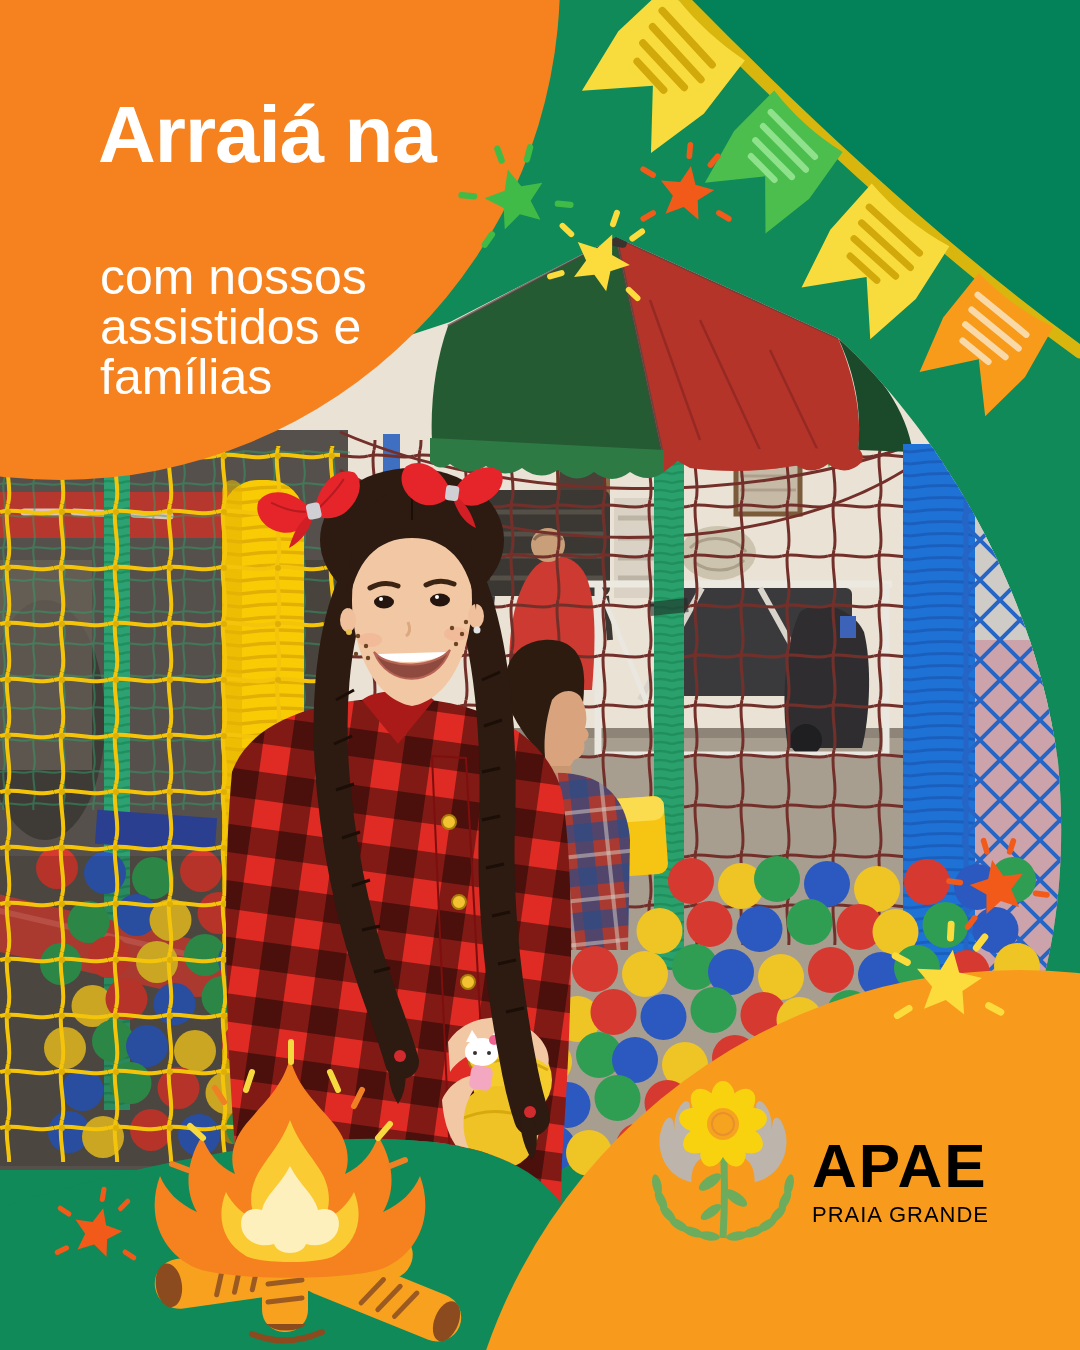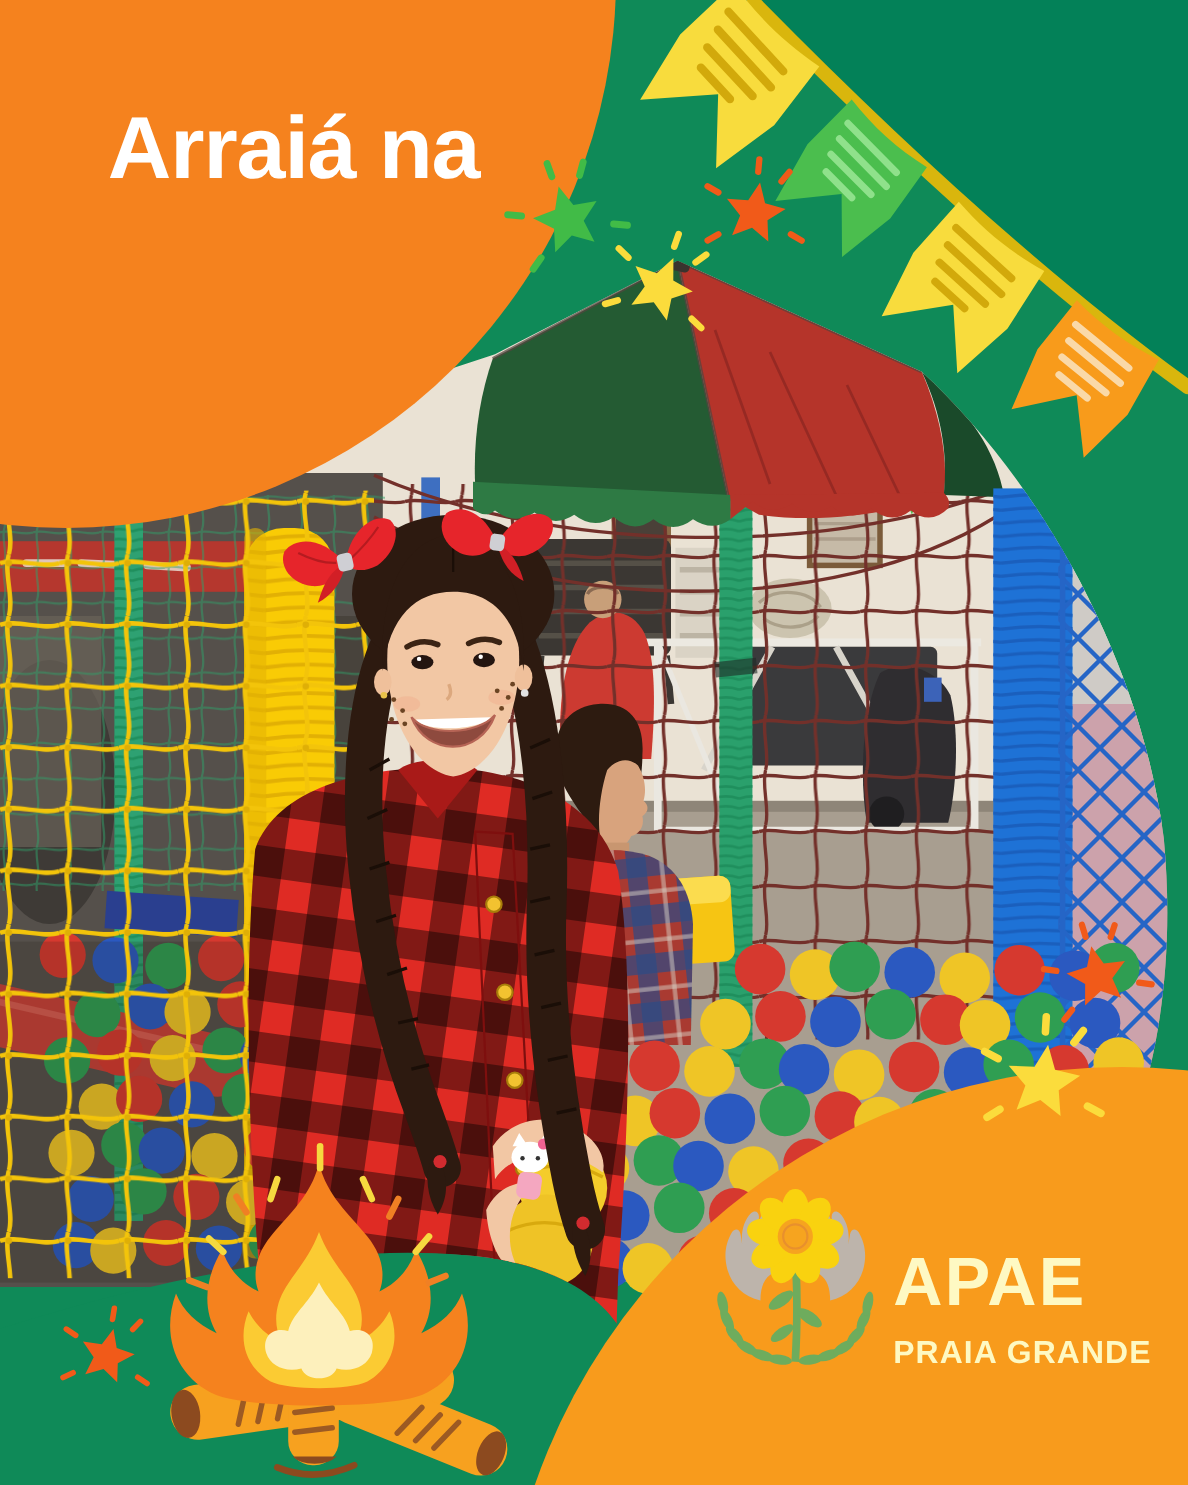--- a/index.html
+++ b/index.html
@@ -12,23 +12,23 @@
   .headline{
     position:absolute;left:98px;top:96px;color:#fff;font-weight:bold;
     font-size:80px;line-height:78px;letter-spacing:-1px;
   }
   .headline span{display:block;}
   .sub{
     position:absolute;left:100px;top:252px;color:#fff;font-weight:normal;
     font-size:50px;line-height:50px;letter-spacing:0px;
   }
   .sub span{display:block;}
-  .brand-text{position:absolute;left:812px;top:1134px;color:#fef9c3;}
+  .brand-text{position:absolute;left:812px;top:1134px;color:#000000;}
   .brand-name{font-size:62px;font-weight:bold;letter-spacing:2px;line-height:64px;}
-  .brand-loc{font-size:29px;font-weight:bold;letter-spacing:1px;margin-top:16px;}
+  .brand-loc{font-size:22px;font-weight:normal;letter-spacing:1px;margin-top:4px;}
 </style>
 </head>
 <body>
 
 <div class="canvas">
 
 <svg class="art" viewBox="0 0 1080 1350">
   <defs>
     <clipPath id="photoClip">
       <path d="M 0,470 L 450,322 L 616,237 L 838,338
@@ -520,19 +520,24 @@
       <ellipse cx="55" cy="68" rx="11" ry="4.5" transform="rotate(-48 55 68)"></ellipse>
       <ellipse cx="62" cy="54" rx="11" ry="4.5" transform="rotate(-64 62 54)"></ellipse>
       <ellipse cx="66" cy="39" rx="11" ry="4.5" transform="rotate(-78 66 39)"></ellipse>
     </g>
   </g>
 </svg>
 
 <div class="headline">
   <span>Arraiá na</span>
 </div>
+<div class="sub">
+  <span>com nossos</span>
+  <span>assistidos e</span>
+  <span>famílias</span>
+</div>
 
 <div class="brand-text">
   <div class="brand-name">APAE</div>
   <div class="brand-loc">PRAIA GRANDE</div>
 </div>
 
 </div>
 
 </body></html>

